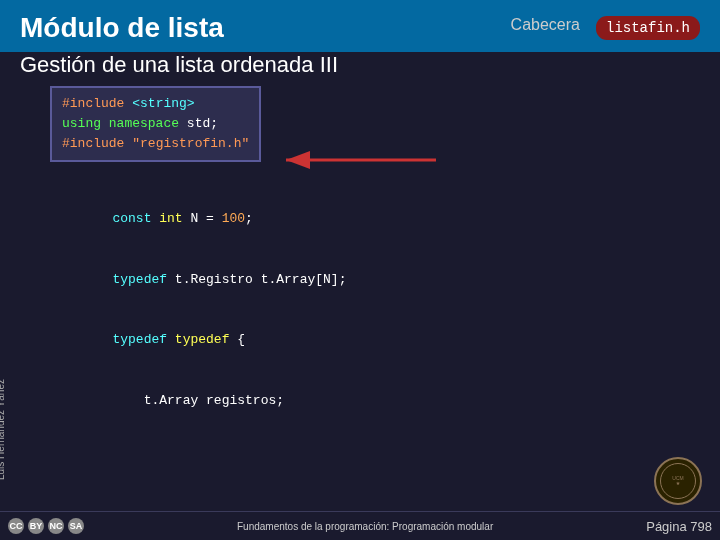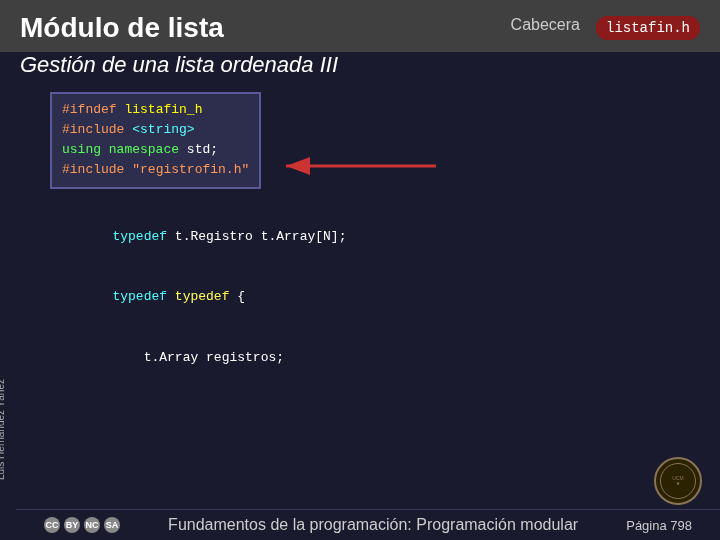--- a/index.html
+++ b/index.html
@@ -7,21 +7,21 @@
       width: 720px;
       height: 540px;
       background: #1a1a2e;
       font-family: Arial, sans-serif;
       overflow: hidden;
       position: relative;
     }
 
     
     .header {
-      background: #404040;
+      background: #0369a1;
       display: flex;
       align-items: center;
       justify-content: space-between;
       padding: 12px 20px 8px 20px;
     }
     .header-title {
       color: #ffffff;
       font-size: 28px;
       font-weight: bold;
     }
@@ -43,22 +43,21 @@
       font-family: 'Courier New', monospace;
     }
 
     
     .main {
       padding: 0 20px 0 20px;
     }
     .subtitle {
       color: #ffffff;
       font-size: 22px;
-      font-style: italic;
-      margin-bottom: 14px;
+      margin-bottom: 8px;
     }
 
     
     .code-area {
       background: #1a1a2e;
       font-family: 'Courier New', monospace;
       font-size: 13px;
       line-height: 1.55;
       position: relative;
     }
@@ -101,47 +100,47 @@
       transform-origin: left bottom;
       color: #aaaaaa;
       font-size: 10px;
       white-space: nowrap;
     }
 
     
     .footer {
       position: absolute;
       bottom: 0;
-      left: 16px;
+      left: 0;
       right: 0;
       display: flex;
       align-items: center;
       justify-content: space-between;
-      padding: 6px 28px;
+      padding: 6px 8px;
       border-top: 1px solid #3a3a5a;
     }
     .footer-icons {
       display: flex;
       gap: 4px;
     }
     .cc-icon {
       width: 16px;
       height: 16px;
       border-radius: 50%;
       background: #888;
       color: white;
       font-size: 9px;
       display: flex;
       align-items: center;
       justify-content: center;
       font-weight: bold;
     }
     .footer-text {
       color: #cccccc;
-      font-size: 16px;
+      font-size: 10px;
       flex: 1;
       text-align: center;
     }
     .footer-page {
       color: #cccccc;
       font-size: 13px;
     }
 
     
     .seal {
@@ -189,40 +188,42 @@
   </div>
 </div>
 
 <div class="main">
   <div class="subtitle">Gestión de una lista ordenada III</div>
 
   <div class="code-area" style="padding-left: 30px;">
 
     <div style="position:relative; display:flex; align-items:flex-start;">
       <div class="code-box-section">
-        <div class="line"><span class="kw-hash">#ifndef</span> <span class="kw-yellow">listafin_h</span></div>
         <div class="line"><span class="kw-hash">#include</span> <span class="kw-cyan">&lt;string&gt;</span></div>
         <div class="line"><span class="kw-green">using namespace</span> <span class="c-white">std;</span></div>
         <div class="line"><span class="kw-hash">#include</span> <span class="kw-string">"registrofin.h"</span></div>
       </div>
 
       <div style="position:relative; margin-left:20px; margin-top:60px;">
         <svg width="160" height="28">
           <defs>
             <marker id="arrowhead" markerWidth="8" markerHeight="6" refX="8" refY="3" orient="auto">
               <polygon points="0 0, 8 3, 0 6" fill="#cc3333"></polygon>
             </marker>
           </defs>
           <line x1="155" y1="14" x2="5" y2="14" stroke="#cc3333" stroke-width="3" marker-end="url(#arrowhead)"></line>
         </svg>
       </div>
     </div>
 
     <div class="code-lower" style="margin-top:8px;">
       <div class="line c-white">
+        <span class="c-cyan">const</span> <span class="c-yellow">int</span> <span class="c-white">N = </span><span class="c-orange">100</span><span class="c-white">;</span>
+      </div>
+      <div class="line c-white">
         <span class="c-cyan">typedef</span> <span class="c-white">t.Registro t.Array[N];</span>
       </div>
       <div class="line c-white">
         <span class="c-cyan">typedef</span> <span class="c-yellow">typedef</span> <span class="c-white">{</span>
       </div>
       <div class="line c-white">
         <span class="c-white">    t.Array registros;</span>
       </div>
       <div class="line c-white">
         

